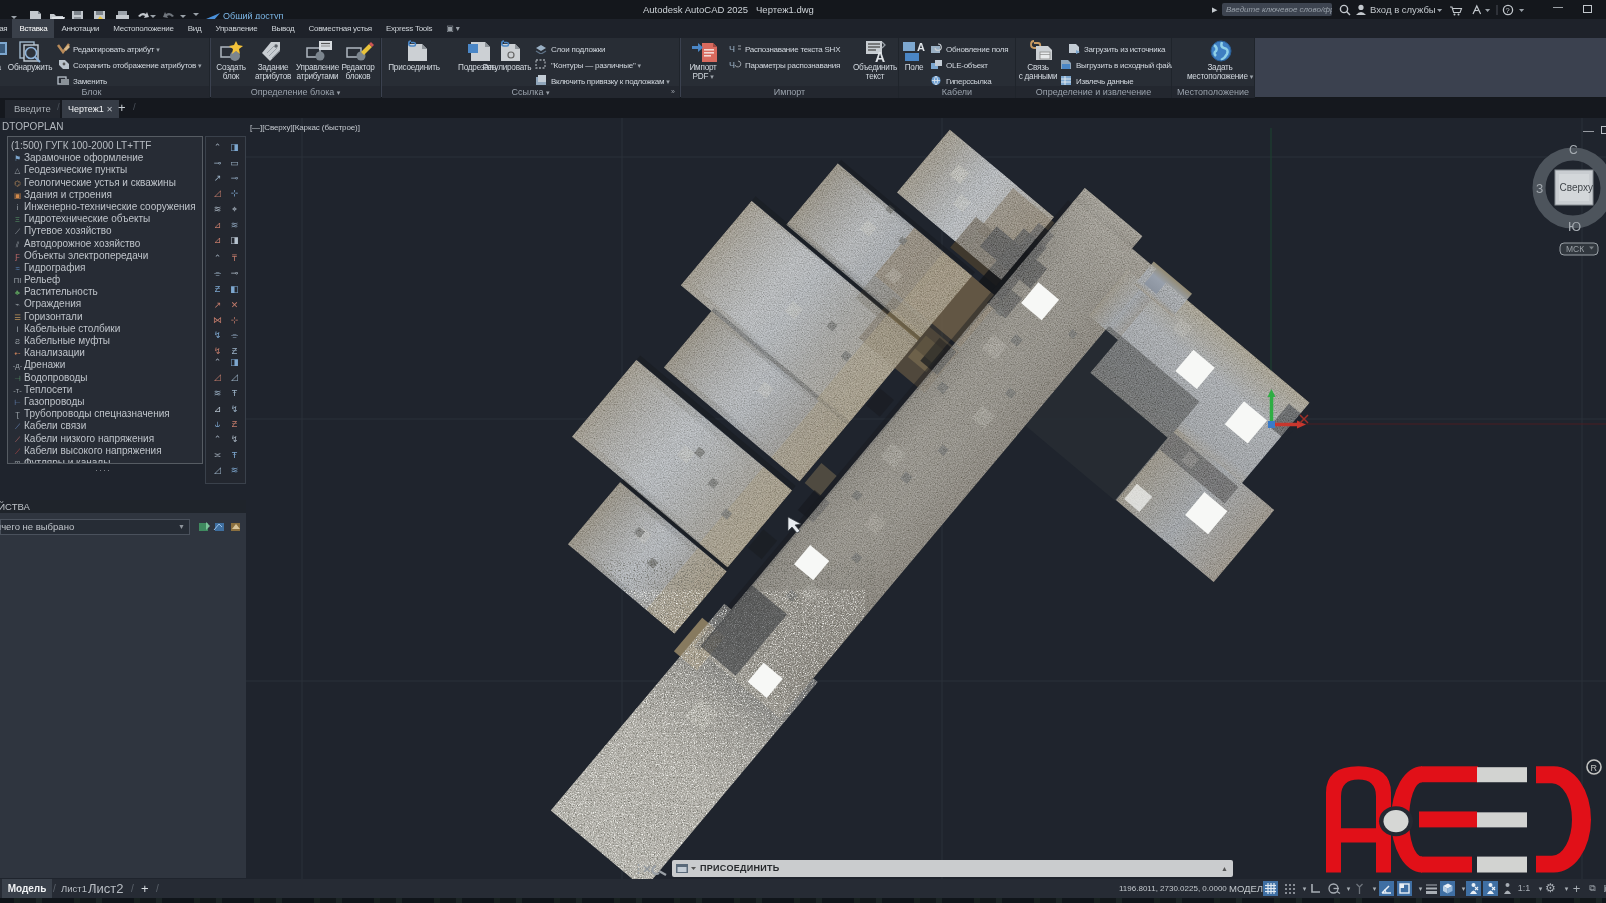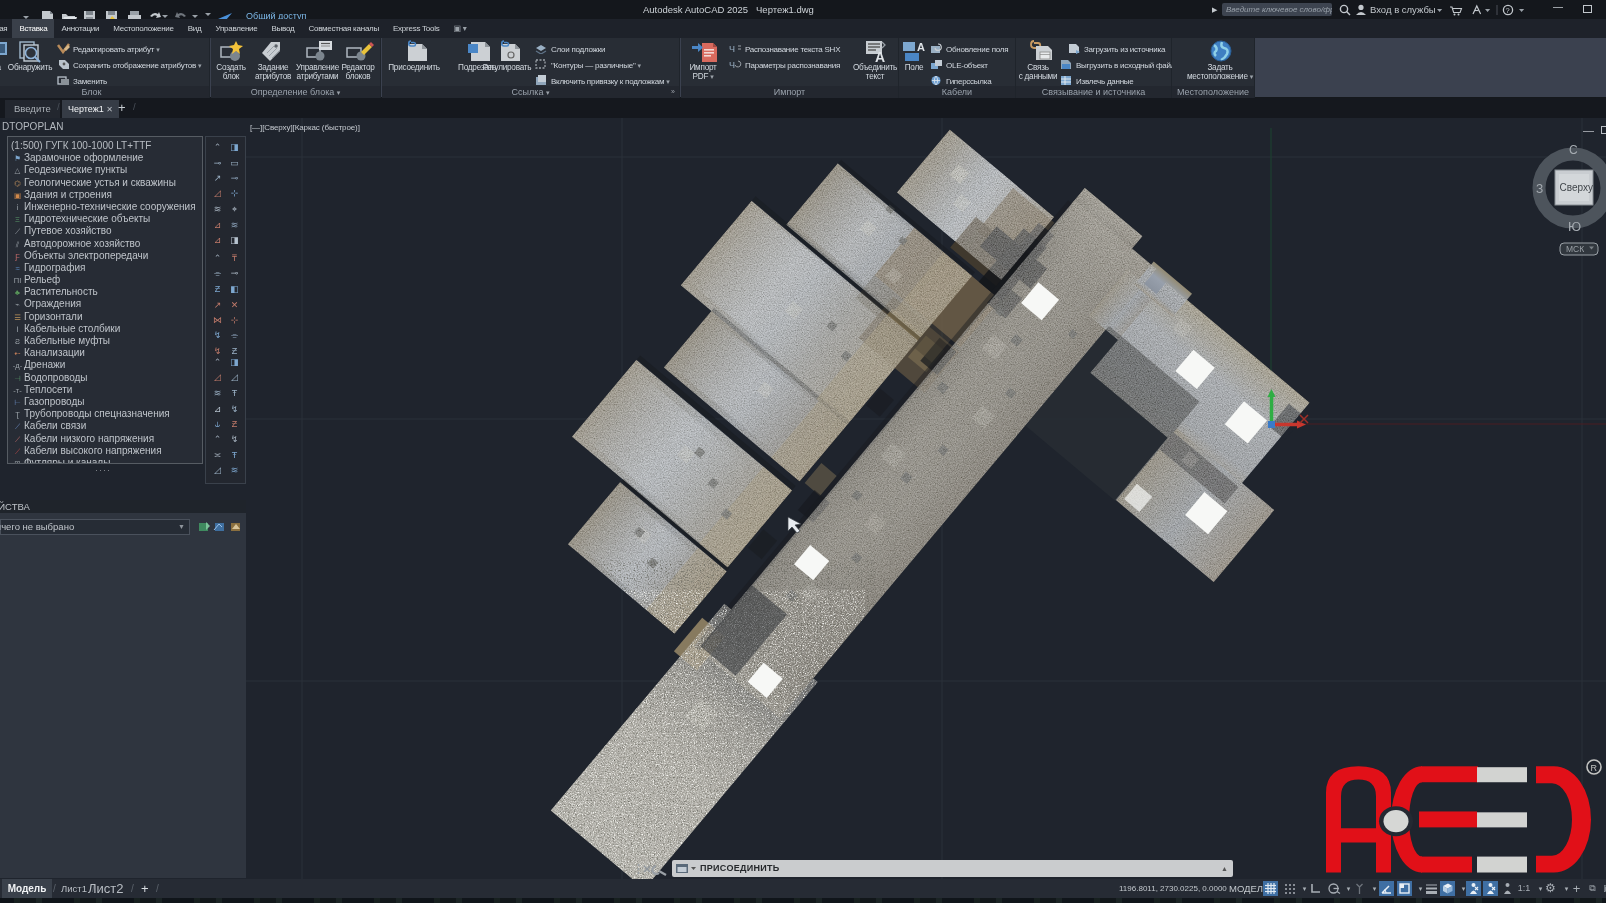--- a/index.html
+++ b/index.html
@@ -1,20 +1,20 @@
 <!DOCTYPE html>
 <html><head><meta charset="utf-8">
 <style>
 *{margin:0;padding:0;box-sizing:border-box}
 html,body{width:1606px;height:903px;overflow:hidden;background:#212631}
 body{font-family:"Liberation Sans",sans-serif;color:#c6cbd1;-webkit-font-smoothing:antialiased}
 #app{position:relative;width:1606px;height:903px;overflow:hidden}
 
 #titlebar{position:absolute;left:0;top:0;width:1606px;height:19px;background:#14171c;font-size:9.5px;color:#c3c8cd}
-#qat{position:absolute;left:0;top:0;height:31px;display:flex;align-items:center;gap:20px;padding-left:20px}
+#qat{position:absolute;left:0;top:0;height:31px;display:flex;align-items:center;gap:9px;padding-left:8px}
 #title-center{position:absolute;left:643px;top:4px;color:#cdd2d7;font-size:9.5px;white-space:nowrap}
 #searchbox{position:absolute;left:1222px;top:3px;width:110px;height:13px;background:#3d4450;border-radius:2px;color:#98a0a9;font-style:italic;font-size:8px;line-height:13px;padding-left:4px;overflow:hidden;white-space:nowrap}
 .tbico{position:absolute;top:3px;color:#c3c8cd;font-size:10px;line-height:13px}
 
 #menubar{position:absolute;left:0;top:19px;width:1606px;height:19px;background:#1e222a;font-size:8px;color:#ced3d8;display:flex;align-items:center}
 #menubar .tab{padding:0 7px;height:19px;line-height:19px;white-space:nowrap;letter-spacing:-0.25px}
 #menubar .tab.active{background:#3a404a;color:#fff}
 
 #ribbon{position:absolute;left:0;top:38px;width:1606px;height:60px;background:#3b414f;border-bottom:1px solid #15181c}
 
@@ -125,21 +125,21 @@
 </div>
 
 <div id="menubar">
   <div class="tab" style="margin-left:-12px;padding-right:5px">ная</div>
   <div class="tab active">Вставка</div>
   <div class="tab">Аннотации</div>
   <div class="tab">Местоположение</div>
   <div class="tab">Вид</div>
   <div class="tab">Управление</div>
   <div class="tab">Вывод</div>
-  <div class="tab">Совместная каналы</div>
+  <div class="tab">Совместная устья</div>
   <div class="tab">Express Tools</div>
   <div class="tab" style="font-size:8px;color:#9aa1a8">▣ ▾</div>
 </div>
 
 <div id="ribbon">
 
  <div class="panel" style="left:0;width:210px">
   <div class="bigbtn" style="left:-18px;width:30px"><div class="bicon"><svg width="22" height="22">
               <rect x="12" y="2" width="9" height="13" fill="#7da7cf"></rect>
               <rect x="14" y="4" width="5" height="9" fill="#3a5a7a"></rect>
@@ -286,21 +286,21 @@
   <div class="rrow" style="left:44px;top:21px"><span class="ricon"><svg width="13" height="11">
               <path d="M1 1 l7 0 l3 3 l0 6 l-10 0 z" fill="#8fa5ba"></path>
               <rect x="2" y="5" width="8" height="5" fill="#4a86c6"></rect>
             </svg></span>Выгрузить в исходный файл</div>
   <div class="rrow" style="left:44px;top:37px"><span class="ricon"><svg width="13" height="11">
               <rect x="1" y="1" width="10" height="9" fill="#7da7cf"></rect>
               <line x1="1" y1="4" x2="11" y2="4" stroke="#dfe7ee" stroke-width="1"></line>
               <line x1="1" y1="7" x2="11" y2="7" stroke="#dfe7ee" stroke-width="1"></line>
               <line x1="5" y1="1" x2="5" y2="10" stroke="#dfe7ee" stroke-width="1"></line>
             </svg></span>Извлечь данные</div>
-  <div class="plabel">Связывание и источника</div>
+  <div class="plabel">Определение и извлечение</div>
  </div>
 
  <div class="panel" style="left:1172px;width:83px">
   <div class="bigbtn" style="left:14px;width:68px"><div class="bicon"><svg width="26" height="24">
               <circle cx="13" cy="11" r="10" fill="#3f7fc2"></circle>
               <path d="M6 5 q4 3 2 6 q-3 2 0 5 M14 2 q-2 5 2 6 q5 1 3 6 q-2 4 -6 6" stroke="#8fd0e8" stroke-width="2.5" fill="none"></path>
               <circle cx="13" cy="11" r="10" fill="none" stroke="#2a5f96" stroke-width="1"></circle>
             </svg></div>Задать<br>местоположение <span class="caret">▾</span></div>
   <div class="plabel">Местоположение</div>
  </div>
@@ -518,21 +518,21 @@
 <rect x="1268" y="421" width="7" height="7" fill="#3a7bc8"></rect>
 <path d="M1300 415 l8 8 m0 -8 l-8 8" stroke="#a03028" stroke-width="1.5"></path>
 
 <path d="M788 517 l0 14 l4 -4 l5 6 l3 -2 l-5 -6 l6 -1 z" fill="#e8ecf0" stroke="#3a3f45" stroke-width=".7"></path>
 </svg>
   <div style="position:absolute;left:250px;top:5px;font-size:8px;letter-spacing:-0.1px;color:#c5cad0">[—][Сверху][Каркас (быстрое)]</div>
 
   <div id="palette">
     <div id="dtopo">DTOPOPLAN</div>
     <div id="plist">
-      <div class="li" style="color:#b8bdc3">(1:500) ГУГК 100-1000 LT+TTF</div>
+      <div class="li" style="color:#b8bdc3">(1:500) ГУГК 100-2000 LT+TTF</div>
       <div class="li"><span class="ic" style="color:#7da7cf">⚑</span>Зарамочное оформление</div>
       <div class="li"><span class="ic" style="color:#9aa1a8">△</span>Геодезические пункты</div>
       <div class="li"><span class="ic" style="color:#b98b5a">⌬</span>Геологические устья и скважины</div>
       <div class="li"><span class="ic" style="color:#d0884a">▣</span>Здания и строения</div>
       <div class="li"><span class="ic" style="color:#9aa1a8">ⅰ</span>Инженерно-технические сооружения</div>
       <div class="li"><span class="ic" style="color:#5a9a6a">Ξ</span>Гидротехнические объекты</div>
       <div class="li"><span class="ic" style="color:#9aa1a8">⟋</span>Путевое хозяйство</div>
       <div class="li"><span class="ic" style="color:#9aa1a8">⫽</span>Автодорожное хозяйство</div>
       <div class="li"><span class="ic" style="color:#c06a6a">Ƒ</span>Объекты электропередачи</div>
       <div class="li"><span class="ic" style="color:#5a8ac0">≈</span>Гидрография</div>

